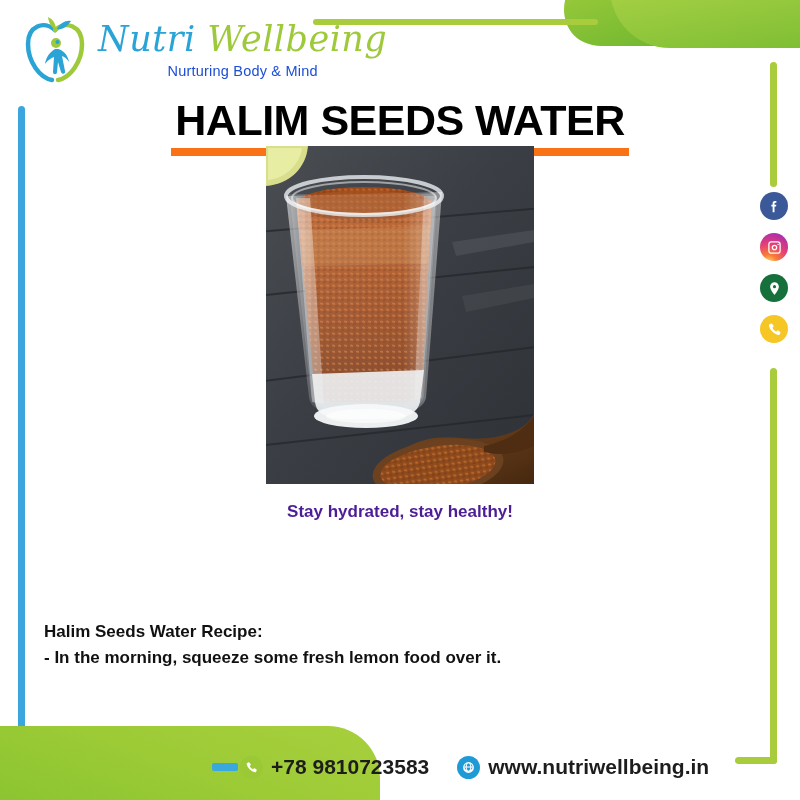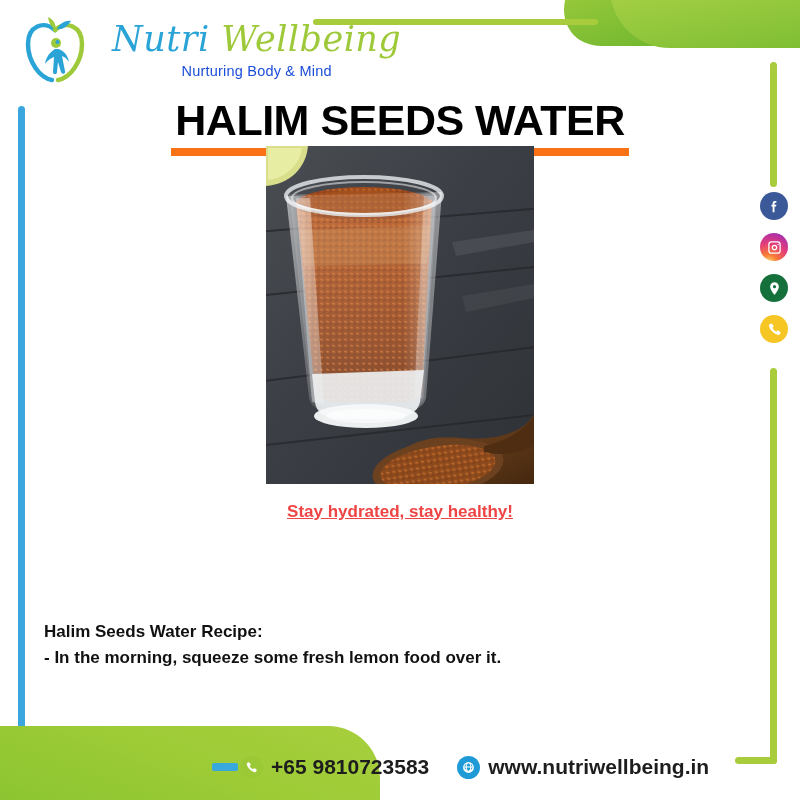--- a/index.html
+++ b/index.html
@@ -65,21 +65,21 @@
     width:26px; height:8px;
     background:#39a8dd; border-radius:2px;
   }
 
   
   .logo-wrap {
     position:absolute; top:16px; left:22px;
     display:flex; align-items:flex-start;
   }
   .logo-mark { width:66px; height:70px; flex:0 0 auto; }
-  .logo-text { margin-left:24px; padding-top:6px; }
+  .logo-text { margin-left:10px; padding-top:6px; }
   .logo-script {
     font-family:"DejaVu Serif", serif;
     font-style:italic;
     font-size:35px;
     line-height:1;
     white-space:nowrap;
     letter-spacing:.5px;
   }
   .logo-script .nutri { color:#2aa4d6; }
   .logo-script .well  { color:#9ec93a; }
@@ -112,21 +112,21 @@
     width:268px; height:338px;
     overflow:hidden;
     background:#3d4046;
   }
   .photo svg { display:block; width:100%; height:100%; }
 
   
   .caption {
     position:absolute; top:502px; left:0; width:800px;
     text-align:center;
-    font-size:17px; font-weight:bold; color:#ef4444;text-decoration:underline;
+    font-size:17px; font-weight:bold; color:#4c1d95;
   }
 
   
   .body-copy {
     position:absolute; top:540px; left:44px;
     width:714px;
     font-size:15.2px;
     font-weight:bold;
     line-height:1.42;
     color:#111;
@@ -324,21 +324,21 @@
         </svg>
     </div>
   </div>
 
   <div class="footer-contact">
     <span class="fico phone">
       <svg viewBox="0 0 24 24">
           <path d="M6.6 2.5a1.5 1.5 0 011.8.6l2 3a1.5 1.5 0 01-.3 1.9L8.6 9.3a12 12 0 006.1 6.1l1.3-1.5a1.5 1.5 0 011.9-.3l3 2a1.5 1.5 0 01.6 1.8l-1 2.3a2 2 0 01-2.2 1.2C11.6 19.9 4.1 12.4 3.1 5.7a2 2 0 011.2-2.2z"></path>
         </svg>
     </span>
-    <span>+65 9810723583</span>
+    <span>+78 9810723583</span>
     <span class="gap"></span>
     <span class="fico web">
       <svg viewBox="0 0 24 24">
           <path d="M12 2a10 10 0 100 20 10 10 0 000-20zm0 2c1.4 0 2.9 2.3 3.4 6H8.6C9.1 6.3 10.6 4 12 4zM6.6 10H4.3A8 8 0 018.5 5 14 14 0 006.6 10zm-2.3 2h2.3a14 14 0 001.9 5 8 8 0 01-4.2-5zm4.3 0h6.8c-.5 3.7-2 6-3.4 6s-2.9-2.3-3.4-6zm8.8 0h2.3a8 8 0 01-4.2 5 14 14 0 001.9-5zm0-2a14 14 0 00-1.9-5 8 8 0 014.2 5z"></path>
         </svg>
     </span>
     <span>www.nutriwellbeing.in</span>
   </div>
 
 </div>

